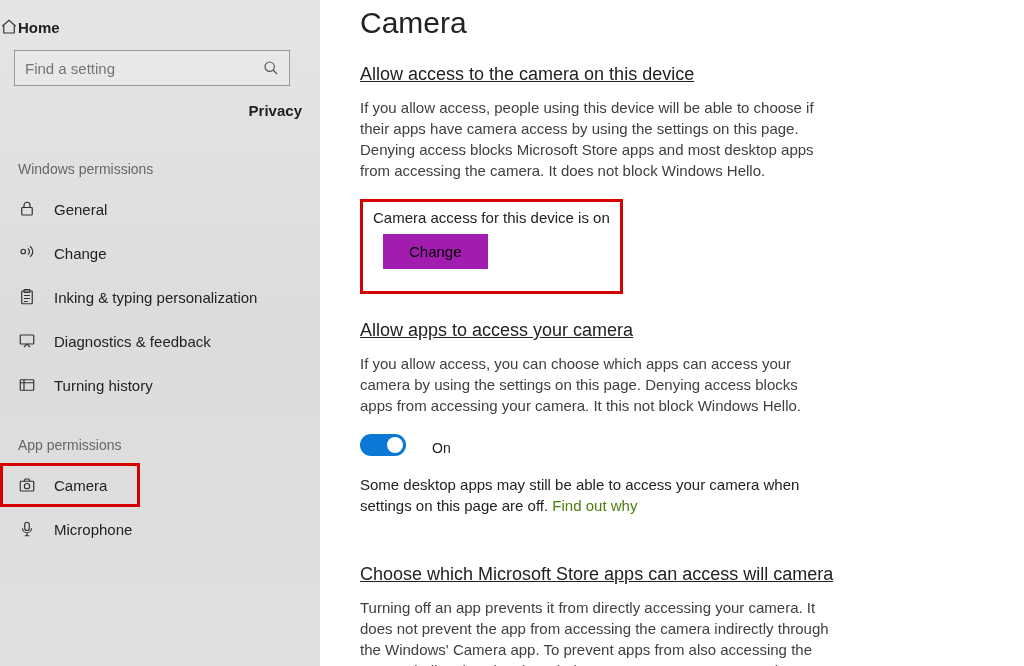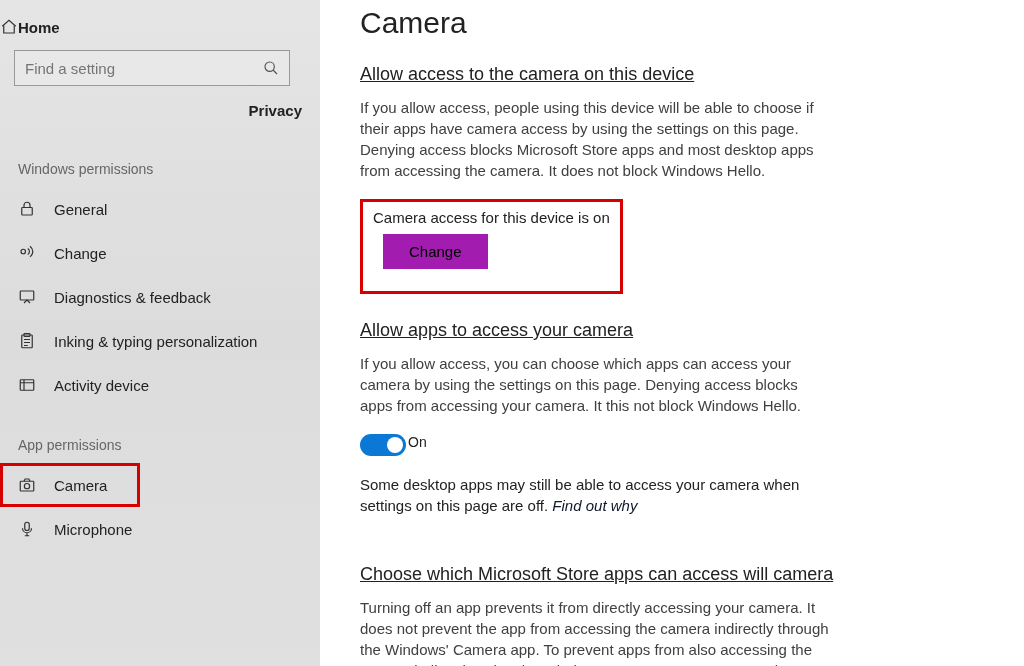--- a/index.html
+++ b/index.html
@@ -121,42 +121,42 @@
   border: none;
   padding: 9px 26px;
   font-size: 15px;
   margin-top: 8px;
   margin-left: 10px;
   cursor: pointer;
 }
 .section-gap { height: 48px; }
 .toggle-row {
   display: flex;
-  align-items: flex-start;
-  gap: 2px;
+  align-items: flex-end;
+  gap: 26px;
   margin-bottom: 18px;
 }
 .toggle {
   width: 46px;
   height: 22px;
   border-radius: 11px;
   background: #0a78d4;
   position: relative;
 }
 .toggle::after {
   content: "";
   position: absolute;
   right: 3px;
   top: 3px;
   width: 16px;
   height: 16px;
   border-radius: 50%;
   background: #fff;
 }
-.link { color: #0f172a; cursor: pointer; font-style: italic; }
+.link { color: #4d7c0f; cursor: pointer; }
 svg { display: block; }
 </style>
 </head>
 <body>
 
 <div class="sidebar">
   <div class="home-row">
     <span class="nicon">
       <svg width="18" height="18" viewBox="0 0 24 24" fill="none" stroke="#333" stroke-width="1.6">
           <path d="M3 11l9-8 9 8"></path>
@@ -197,46 +197,46 @@
           <path d="M13 6c3 2 3 6 0 8"></path>
           <path d="M16 3c5 4 5 10 0 14"></path>
         </svg>
     </span>
     <span>Change</span>
   </div>
 
   <div class="nav-item">
     <span class="nicon">
       <svg width="18" height="18" viewBox="0 0 24 24" fill="none" stroke="#333" stroke-width="1.6">
-          <rect x="3" y="4" width="18" height="12" rx="1"></rect>
-          <path d="M8 20l4-4 4 4"></path>
-        </svg>
-    </span>
-    <span>Diagnostics &amp; feedback</span>
-  </div>
-
-  <div class="nav-item">
-    <span class="nicon">
-      <svg width="18" height="18" viewBox="0 0 24 24" fill="none" stroke="#333" stroke-width="1.6">
           <rect x="5" y="4" width="14" height="17" rx="1"></rect>
           <rect x="8" y="2" width="8" height="4" rx="1"></rect>
           <path d="M8 10h8M8 14h8M8 18h5"></path>
         </svg>
     </span>
     <span>Inking &amp; typing personalization</span>
   </div>
 
   <div class="nav-item">
     <span class="nicon">
       <svg width="18" height="18" viewBox="0 0 24 24" fill="none" stroke="#333" stroke-width="1.6">
+          <rect x="3" y="4" width="18" height="12" rx="1"></rect>
+          <path d="M8 20l4-4 4 4"></path>
+        </svg>
+    </span>
+    <span>Diagnostics &amp; feedback</span>
+  </div>
+
+  <div class="nav-item">
+    <span class="nicon">
+      <svg width="18" height="18" viewBox="0 0 24 24" fill="none" stroke="#333" stroke-width="1.6">
           <rect x="3" y="5" width="18" height="14" rx="1"></rect>
           <path d="M3 9h18M8 5v14"></path>
         </svg>
     </span>
-    <span>Activity device</span>
+    <span>Turning history</span>
   </div>
 
   <div class="group-label">App permissions</div>
 
 
   <div class="nav-item boxed">
     <span class="nicon">
       <svg width="18" height="18" viewBox="0 0 24 24" fill="none" stroke="#333" stroke-width="1.6">
           <rect x="3" y="7" width="18" height="13" rx="1"></rect>
           <circle cx="12" cy="13.5" r="3.5"></circle>

